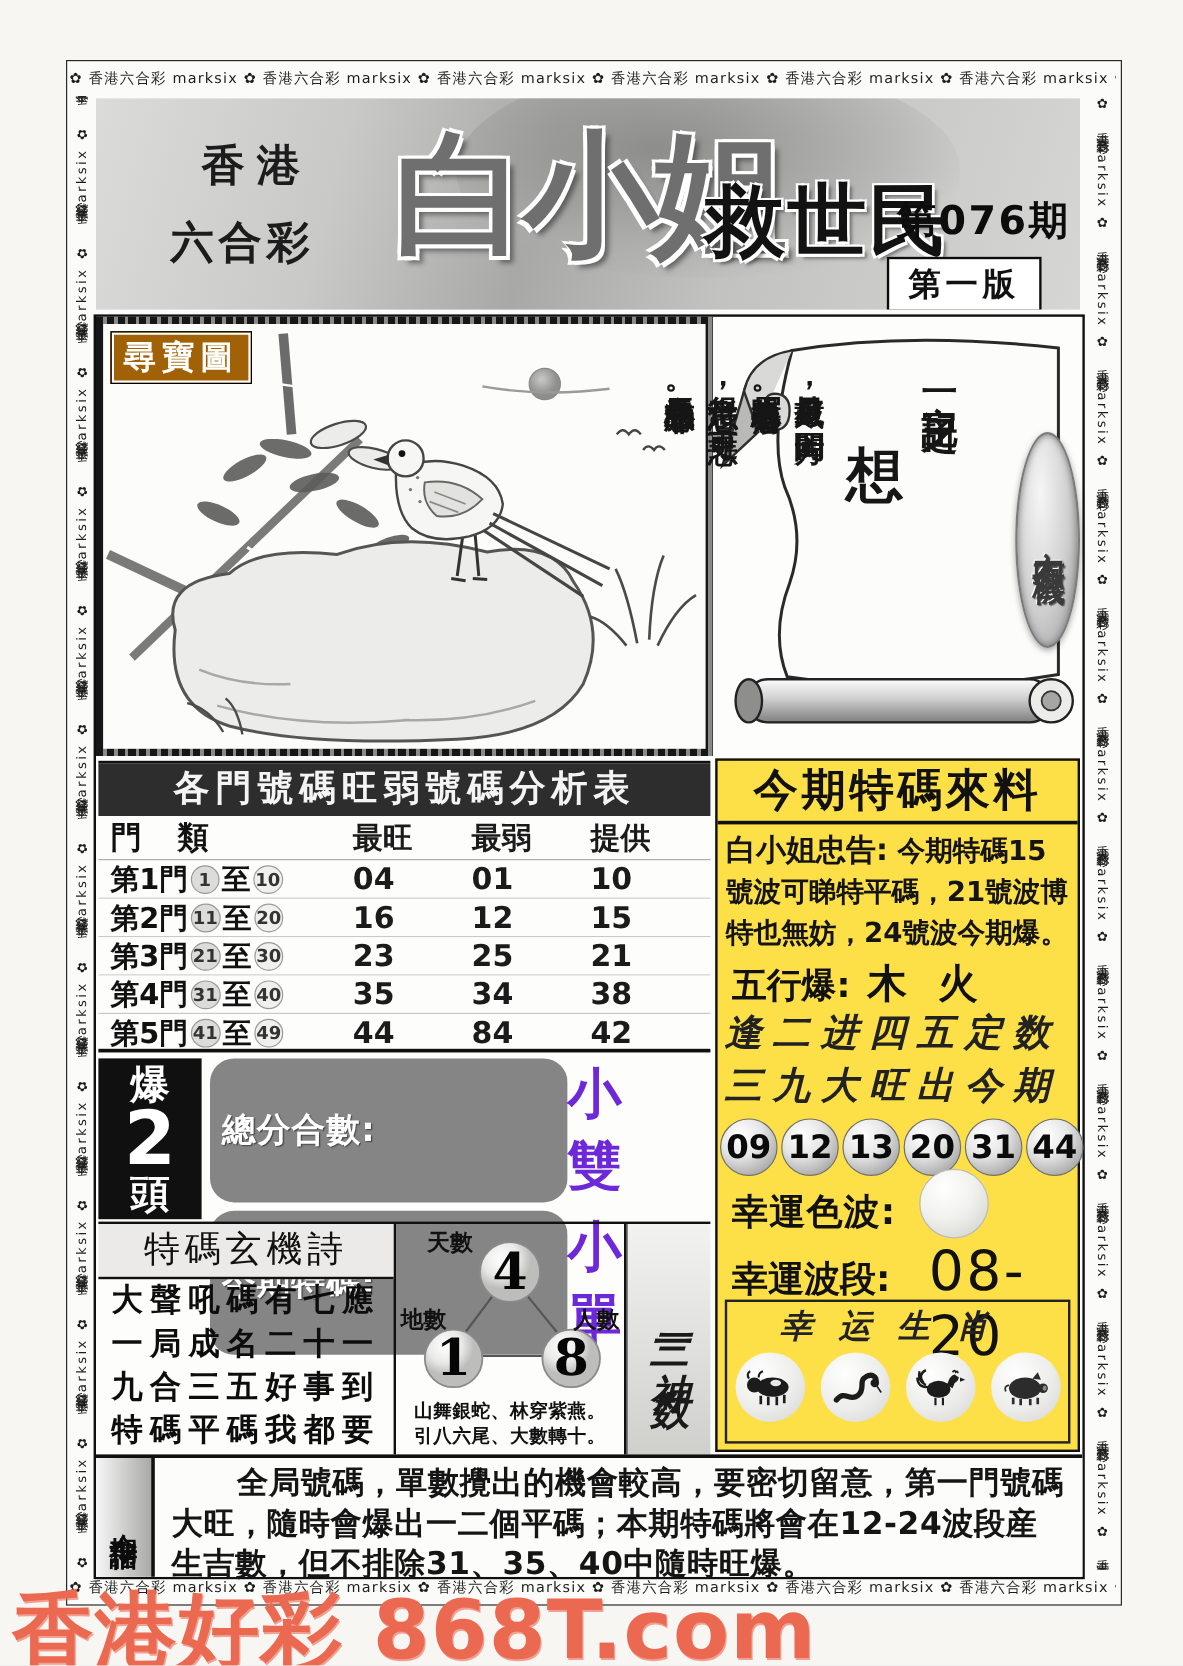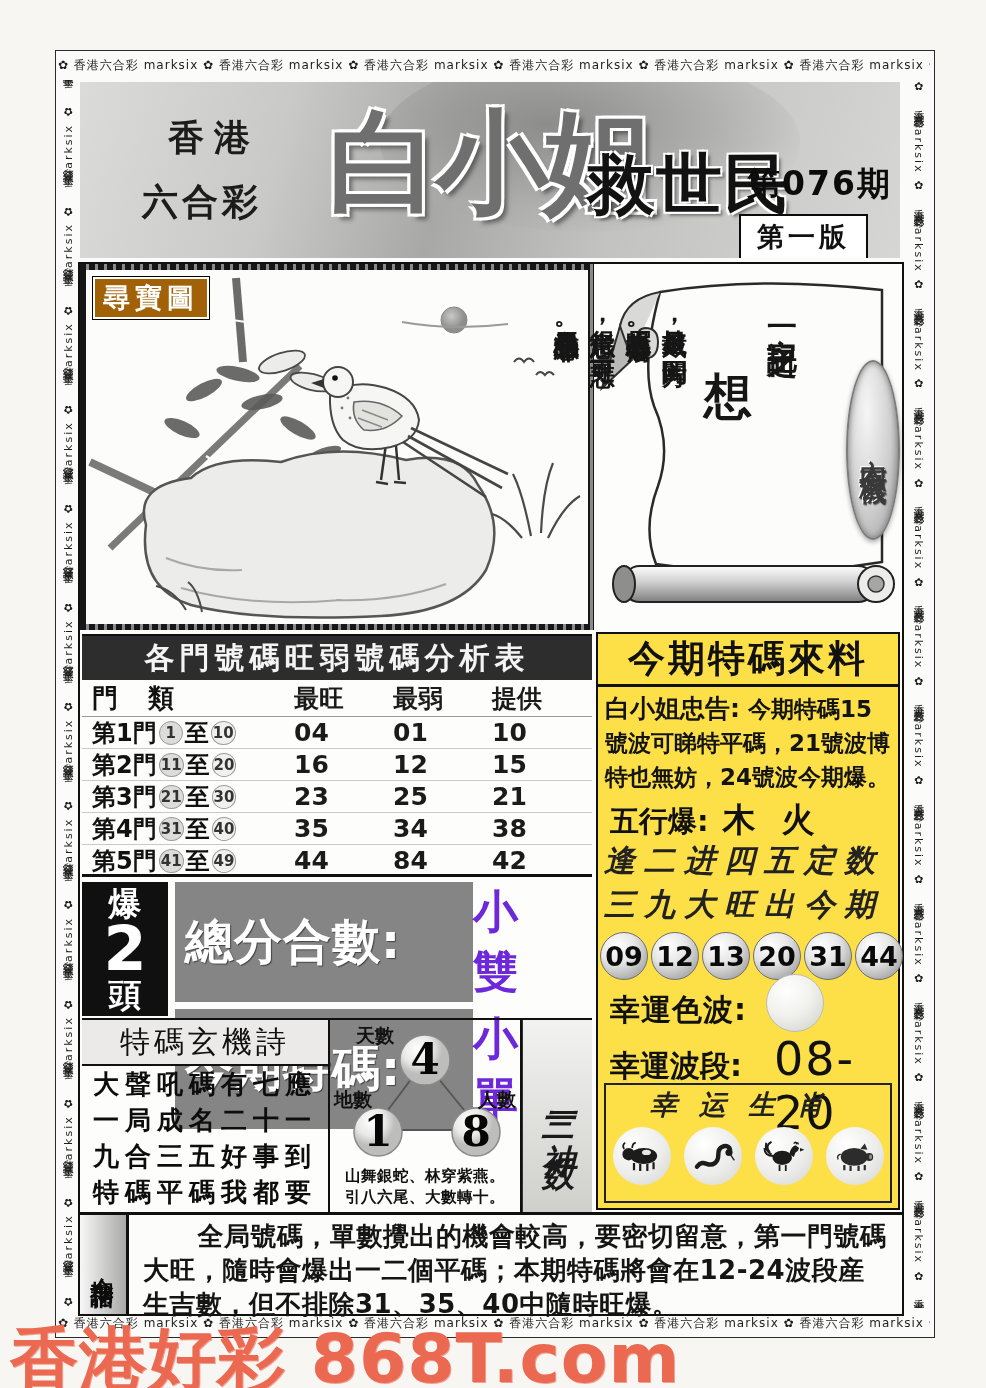--- a/index.html
+++ b/index.html
@@ -96,22 +96,22 @@
   
   .burst{position:absolute;left:2px;top:610px;width:510px;height:142px;border-top:3px solid #101010;
           display:flex;gap:7px;padding-top:5px;box-sizing:border-box;}
   .burst-side{width:86px;background:#101010;color:#fff;display:flex;flex-direction:column;align-items:center;
           justify-content:center;line-height:1;}
   .burst-side .c1{font-size:33px;font-weight:900;}
   .burst-side .c2{font-size:62px;font-weight:900;margin:-2px 0;}
   .burst-side .c3{font-size:33px;font-weight:900;}
   .burst-rows{flex:1;display:flex;flex-direction:column;gap:7px;}
   .burst-row{flex:1;display:flex;}
-  .burst-label{width:288px;background:#858585;color:#fff;font-size:48px;font-weight:900;display:flex;
-          align-items:center;padding-left:10px;letter-spacing:1px;text-shadow:1px 1px 1px #444;}
+  .burst-label{width:288px;background:#858585;color:#fff;font-size:28px;font-weight:900;display:flex;
+          align-items:center;padding-left:10px;letter-spacing:1px;text-shadow:1px 1px 1px #444;border-radius:20px;}
   .burst-val{flex:1;background:#fdfdfb;color:#6d28d9;font-size:45px;font-weight:900;display:flex;
           align-items:center;justify-content:center;letter-spacing:6px;}
   
   .bottom-row{position:absolute;left:2px;top:754px;width:510px;height:194px;border-top:2.5px solid #101010;}
   .poem{position:absolute;left:0;top:0;width:248px;height:100%;border-right:2px solid #101010;box-sizing:border-box;}
   .poem-title{height:44px;line-height:44px;text-align:center;font-size:30px;font-weight:400;letter-spacing:4px;
           background:#eceae8;border-bottom:2px solid #101010;}
   .poem-line{font-size:26px;font-weight:900;letter-spacing:6px;text-align:center;line-height:36px;color:#0d0d0d;}
   .tri-box{position:absolute;left:248px;top:0;width:192px;height:100%;border-right:2px solid #101010;box-sizing:border-box;}
   .tri-cap{font-size:15.5px;font-weight:900;text-align:center;line-height:21px;letter-spacing:.5px;}

